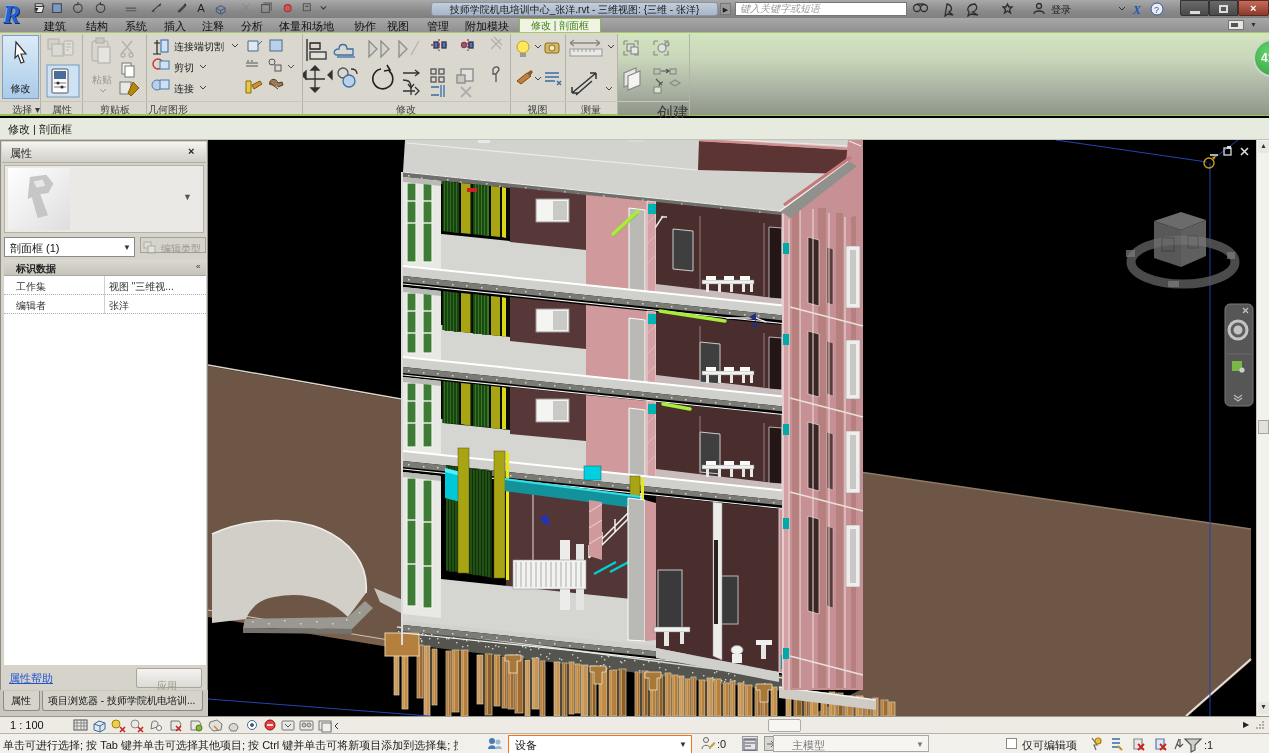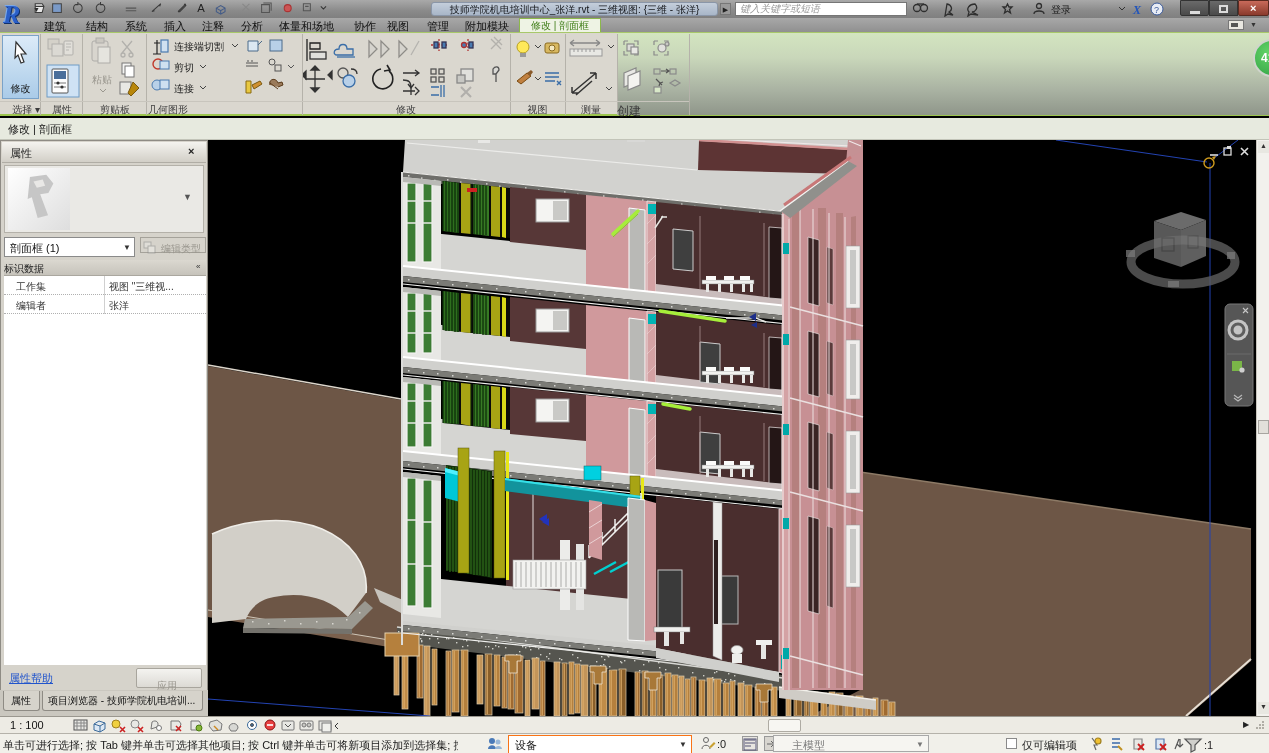--- a/index.html
+++ b/index.html
@@ -92,21 +92,21 @@
 <div class="abs txt" style="left:84px;top:70px;width:62px;font-size:10px;color:#3c3c3c;text-align:center">剪贴板</div>
 <div class="abs" style="left:302px;top:1px;width:1px;height:81px;background:#b5b2aa"></div>
 <div class="abs txt" style="left:148px;top:70px;width:154px;font-size:10px;color:#3c3c3c;">几何图形</div>
 <div class="abs" style="left:510px;top:1px;width:1px;height:81px;background:#b5b2aa"></div>
 <div class="abs txt" style="left:302px;top:70px;width:208px;font-size:10px;color:#3c3c3c;text-align:center">修改</div>
 <div class="abs" style="left:565px;top:1px;width:1px;height:81px;background:#b5b2aa"></div>
 <div class="abs txt" style="left:510px;top:70px;width:55px;font-size:10px;color:#3c3c3c;text-align:center">视图</div>
 <div class="abs" style="left:617px;top:1px;width:1px;height:81px;background:#b5b2aa"></div>
 <div class="abs txt" style="left:565px;top:70px;width:52px;font-size:10px;color:#3c3c3c;text-align:center">测量</div>
 <div class="abs" style="left:689px;top:1px;width:1px;height:81px;background:#b5b2aa"></div>
-<div class="abs txt" style="left:617px;top:70px;width:72px;font-size:12px;color:#3c3c3c;text-align:left">创建</div>
+<div class="abs txt" style="left:617px;top:70px;width:72px;font-size:16px;color:#3c3c3c;text-align:right">创建</div>
 <div class="abs" style="left:0;top:68px;width:689px;height:1px;background:#c8c5bd"></div>
 <div class="abs" style="left:2px;top:2px;width:37px;height:64px;background:linear-gradient(#dcebf8,#aacbe8);border:1px solid #7aa2c8">
 <svg class="abs" style="left:8px;top:4px" width="20" height="30" viewBox="0 0 20 30">
           <path d="M5 2 L15 14 L10 14 L13 22 L10 23 L7 15 L4 18 Z" fill="#fff" stroke="#333" stroke-width="1.2"></path>
         </svg>
 <div class="abs txt" style="left:0;top:46px;width:100%;font-size:10px;color:#111;text-align:center">修改</div>
       </div>
 <svg class="abs" style="left:44px;top:2px" width="38" height="66" viewBox="0 0 38 66">
 <g opacity="0.5">
           <rect x="4" y="4" width="11" height="10" fill="#cfccc4" stroke="#8a8a8a"></rect>
@@ -1014,21 +1014,21 @@
 <span class="abs" style="left:118px;top:5px;font-size:8px;color:#333">▼</span>
       </div>
 <div class="abs" style="left:139px;top:96px;width:66px;height:16px;background:#d6d3cb;border:1px solid #a5a29a">
 <svg class="abs" style="left:2px;top:2px" width="16" height="16" viewBox="0 0 16 16" opacity="0.5">
           <rect x="1" y="2" width="7" height="6" fill="#e8e8e4" stroke="#888"></rect>
           <rect x="5" y="6" width="7" height="7" fill="#f0f0ec" stroke="#888"></rect>
         </svg>
 <span class="abs txt" style="left:20px;top:4px;font-size:10px;color:#9a978f">编辑类型</span>
       </div>
 <div class="abs" style="left:3px;top:119px;width:202px;height:16px;background:linear-gradient(#dbd8d0,#c6c3bb);border-bottom:1px solid #aaa79f">
-<span class="abs txt" style="left:0;top:2px;font-size:10px;font-weight:normal;color:#222">标识数据</span>
+<span class="abs txt" style="left:12px;top:2px;font-size:10px;font-weight:bold;color:#222">标识数据</span>
 <span class="abs" style="left:192px;top:2px;font-size:8px;color:#333">«</span>
       </div>
 <div class="abs" style="left:3px;top:135px;width:202px;height:19px;background:#fff;border-bottom:1px dotted #b0b0b0">
 <span class="abs txt" style="left:12px;top:4px;font-size:10px;color:#333">工作集</span>
 <div class="abs" style="left:100px;top:0;width:1px;height:19px;background:#d0d0d0"></div>
 <span class="abs txt" style="left:105px;top:4px;font-size:10px;color:#333">视图 "三维视...</span>
       </div>
 <div class="abs" style="left:3px;top:154px;width:202px;height:19px;background:#fff;border-bottom:1px dotted #b0b0b0">
 <span class="abs txt" style="left:12px;top:4px;font-size:10px;color:#333">编辑者</span>
 <div class="abs" style="left:100px;top:0;width:1px;height:19px;background:#d0d0d0"></div>

